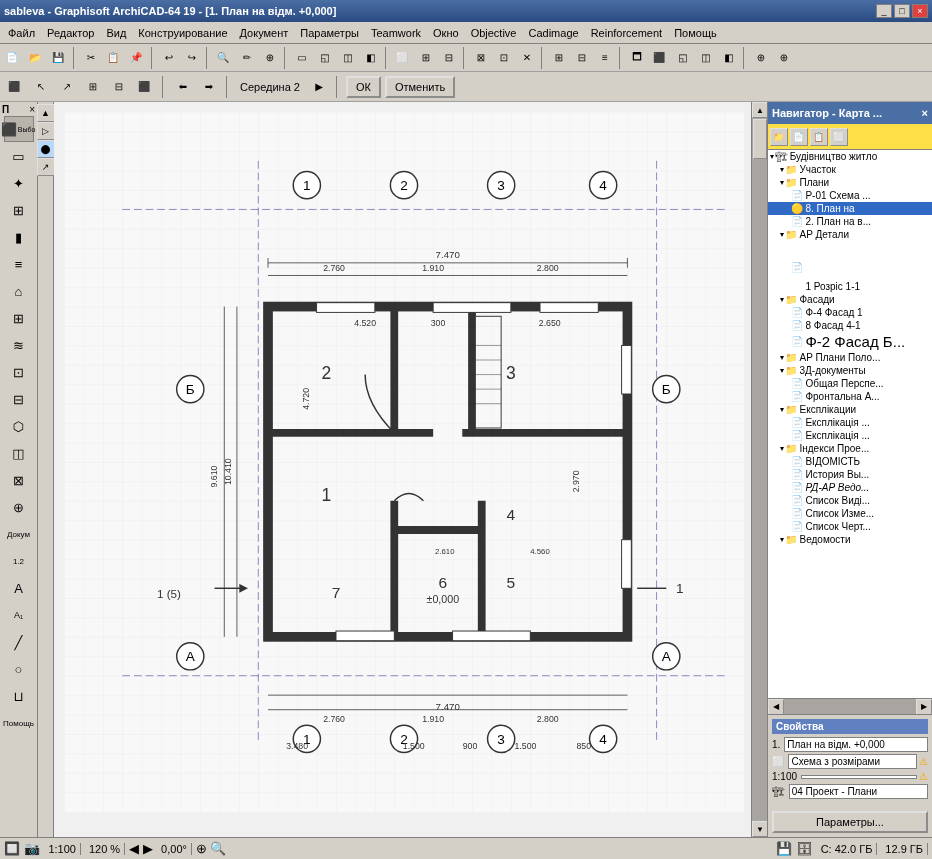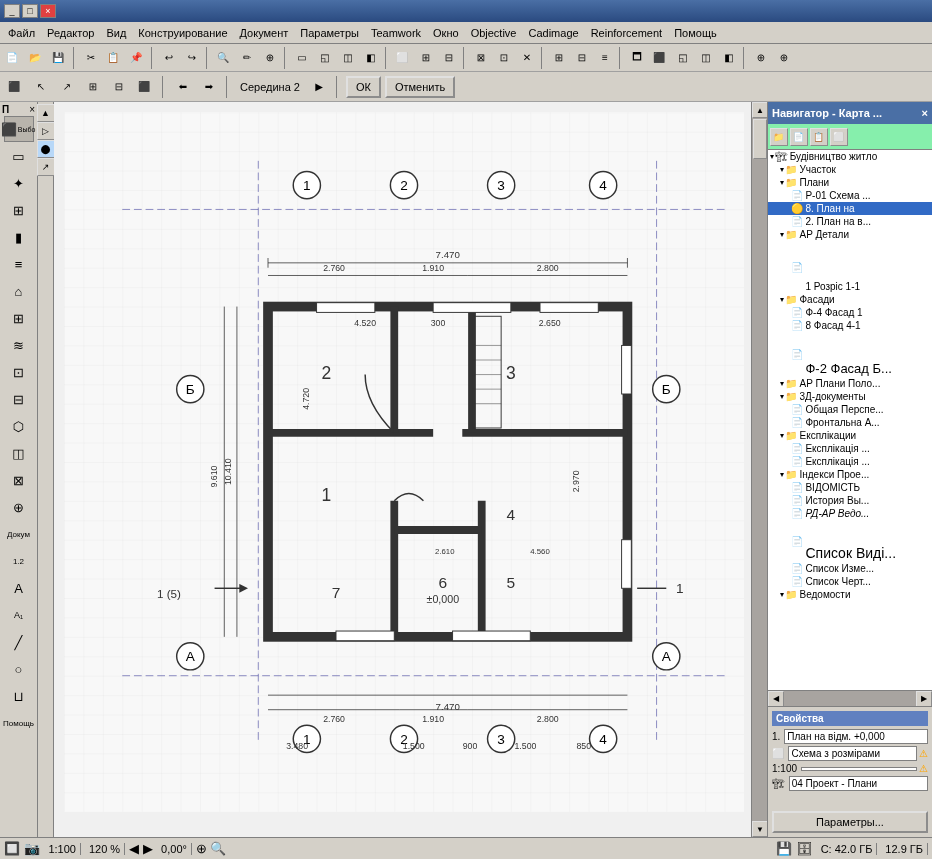--- a/index.html
+++ b/index.html
@@ -132,21 +132,21 @@
       border: 1px outset #e0e0e0;
       display: flex; align-items: center; justify-content: center;
       cursor: pointer; font-size: 8px;
     }
     .scroll-track { flex: 1; background: #a8a4a0; }
     .scroll-thumb { width: 14px; height: 40px; background: #d4d0c8; border: 1px outset #e0e0e0; margin: 1px; }
 
     
     #right-panel {
       width: 165px;
-      background: #86efac;
+      background: #fde047;
       border-left: 1px solid #808080;
       display: flex;
       flex-direction: column;
     }
     #nav-header {
       height: 22px;
       background: #4a6fa5;
       color: white;
       display: flex;
       align-items: center;
@@ -248,20 +248,21 @@
       background: #d4d0c8;
       border: 1px outset #e0e0e0;
       display: flex; align-items: center; justify-content: center;
       cursor: pointer; font-size: 9px;
     }
   </style>
 </head>
 <body>
 
 <div id="title-bar">
+  <span class="title">sableva - Graphisoft ArchiCAD-64 19 - [1. План на відм. +0,000]</span>
   <div class="win-btns">
     <div class="win-btn">_</div>
     <div class="win-btn">□</div>
     <div class="win-btn close">×</div>
   </div>
 </div>
 
 <div id="menu-bar">
   <span class="menu-item">Файл</span>
   <span class="menu-item">Редактор</span>
@@ -606,21 +607,21 @@
         <div class="tree-item">
           <span style="display:inline-block;width:20px;"></span>
           <span style="font-size:8px;margin-right:1px;"></span>
           <span style="margin-right:2px;">📄</span>
           <span style="font-size:10px;">8 Фасад 4-1</span>
         </div>
         <div class="tree-item">
           <span style="display:inline-block;width:20px;"></span>
           <span style="font-size:8px;margin-right:1px;"></span>
           <span style="margin-right:2px;">📄</span>
-          <span style="font-size:13px;margin-top:28px;">Ф-2 Фасад Б...</span>
+          <span style="font-size:15px;">Ф-2 Фасад Б...</span>
         </div>
         <div class="tree-item">
           <span style="display:inline-block;width:10px;"></span>
           <span style="font-size:8px;margin-right:1px;">▾</span>
           <span style="margin-right:2px;">📁</span>
           <span style="font-size:10px;">АР Плани Поло...</span>
         </div>
         <div class="tree-item">
           <span style="display:inline-block;width:10px;"></span>
           <span style="font-size:8px;margin-right:1px;">▾</span>
@@ -678,21 +679,21 @@
         <div class="tree-item">
           <span style="display:inline-block;width:20px;"></span>
           <span style="font-size:8px;margin-right:1px;"></span>
           <span style="margin-right:2px;">📄</span>
           <span style="font-size:10px;font-style:italic;">РД-АР Ведо...</span>
         </div>
         <div class="tree-item">
           <span style="display:inline-block;width:20px;"></span>
           <span style="font-size:8px;margin-right:1px;"></span>
           <span style="margin-right:2px;">📄</span>
-          <span style="font-size:14px;margin-top:24px;">Список Виді...</span>
+          <span style="font-size:10px;">Список Виді...</span>
         </div>
         <div class="tree-item">
           <span style="display:inline-block;width:20px;"></span>
           <span style="font-size:8px;margin-right:1px;"></span>
           <span style="margin-right:2px;">📄</span>
           <span style="font-size:10px;">Список Изме...</span>
         </div>
         <div class="tree-item">
           <span style="display:inline-block;width:20px;"></span>
           <span style="font-size:8px;margin-right:1px;"></span>
@@ -724,21 +725,21 @@
       </div>
       <div class="prop-row">
         <span class="prop-label">1:100</span>
         <div class="prop-value"></div>
         <span style="color:orange;margin-left:2px;">⚠</span>
       </div>
       <div class="prop-row">
         <span class="prop-label">🏗</span>
         <div class="prop-value">04 Проект - Плани</div>
       </div>
-      <div style="margin-top:20px;">
+      <div style="margin-top:12px;">
         <button class="action-btn" style="width:100%;">Параметры...</button>
       </div>
     </div>
   </div>
 </div>
 
 <div id="status-bar">
   <div class="status-icon">🔲</div>
   <div class="status-icon">📷</div>
   <div class="status-item">1:100</div>

